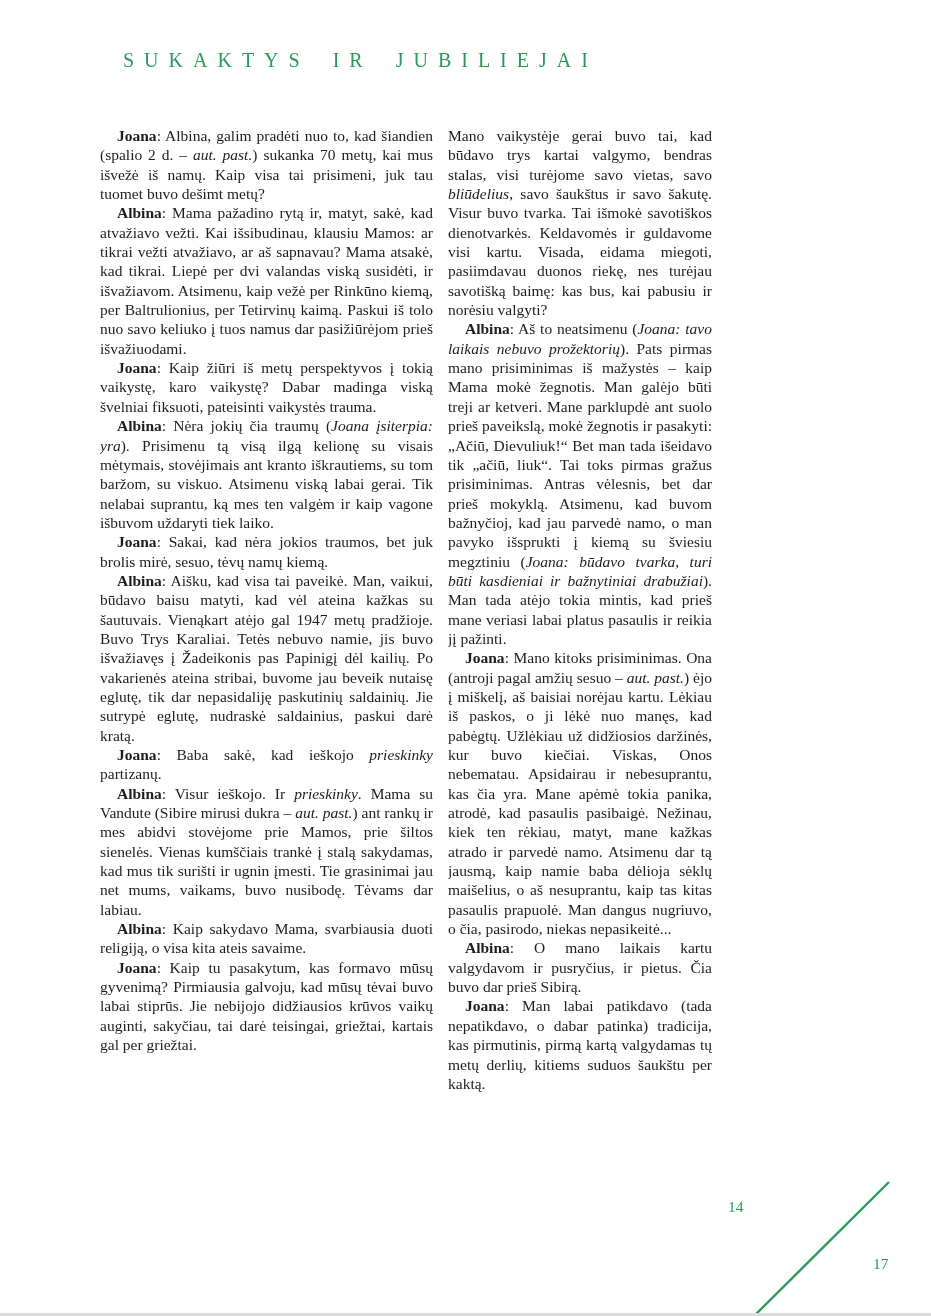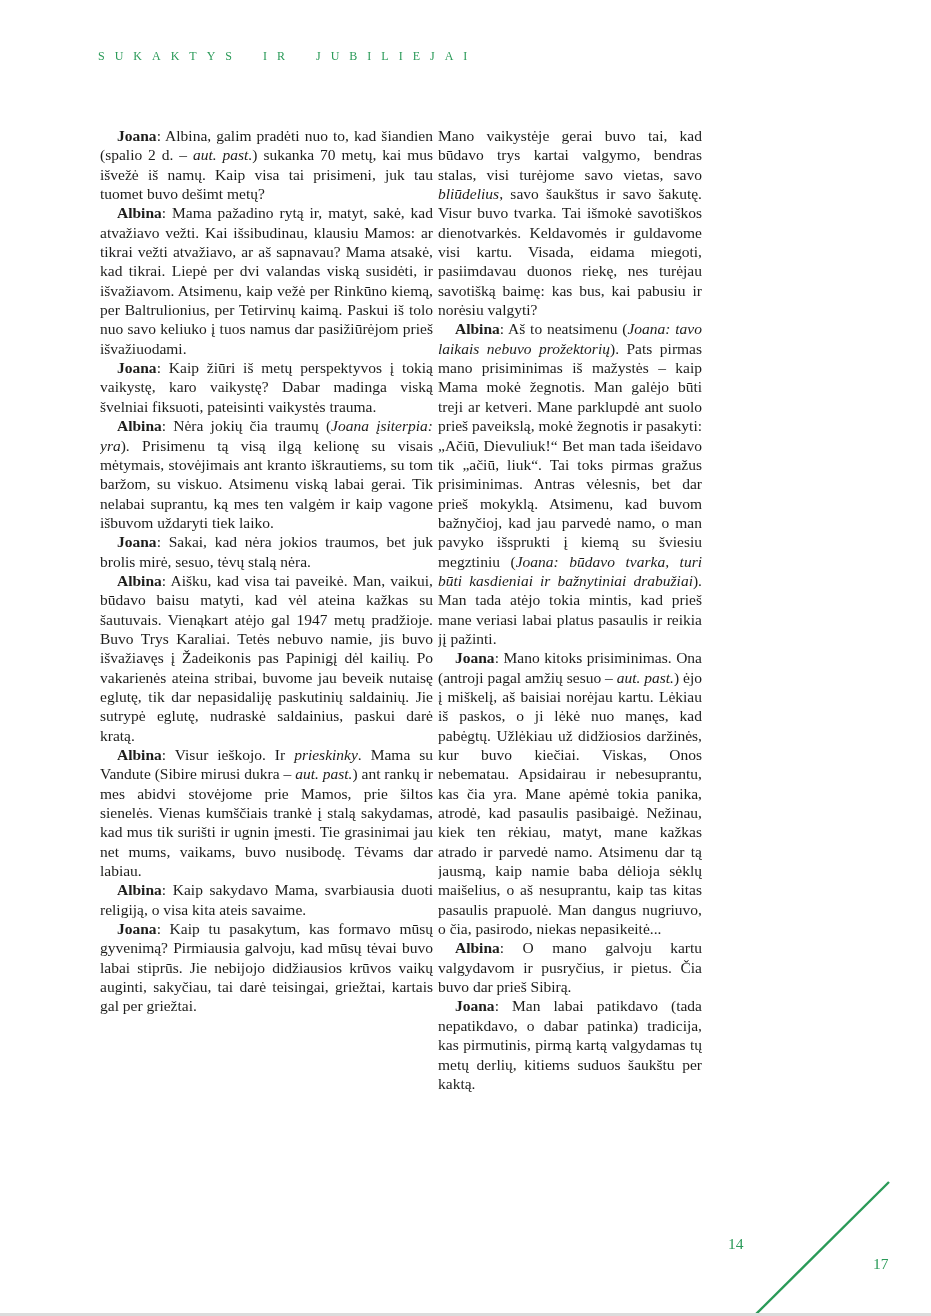--- a/index.html
+++ b/index.html
@@ -7,32 +7,32 @@
     width:931px;height:1316px;
     background:#ffffff;
     position:relative;
     overflow:hidden;
     font-family:"Liberation Serif", serif;
     color:#1d1d1b;
   }
   .page{position:absolute;inset:0;}
   .header-title{
     position:absolute;
-    left:98px;top:49px;
-    font-size:12px;
+    left:123px;top:49px;
+    font-size:20px;
     letter-spacing:10px;
     word-spacing:8px;
     color:var(--green,#2a9a58);
     white-space:nowrap;
   }
   .columns{
     position:absolute;
     left:100px;top:126px;
     display:flex;
-    gap:5px;
+    gap:15px;
     font-size:15.5px;
     line-height:19.35px;
   }
   .col{height:1068px;overflow:hidden;}
   .col-left{width:333px;}
   .col-right{width:264px;}
   .para{
     margin:0;
     text-indent:17px;
     text-align:justify;
@@ -40,21 +40,21 @@
     -webkit-hyphens:auto;
   }
   .para.noindent{text-indent:0;}
   .b{font-weight:bold;}
   .i{font-style:italic;}
   .page-number{
     position:absolute;
     color:var(--green,#2a9a58);
     font-size:15.5px;
   }
-  .page-number-left{left:728px;top:1235px;}
+  .page-number-left{left:728px;top:1198px;}
   .page-number-right{left:849px;top:1255px;margin-left:24px;}
   .deco-svg{position:absolute;left:0;top:0;pointer-events:none;}
   .bottom-edge{
     position:absolute;left:0;bottom:0;
     width:931px;height:3px;
     background:#dcdcdc;
   }
 </style>
 </head>
 <body style="color: rgb(29, 29, 27);">
@@ -62,31 +62,32 @@
 <div class="page">
 
   <div class="header-title">SUKAKTYS IR JUBILIEJAI</div>
 
   <div class="columns">
     <div class="col col-left" id="col-left">
         <p class="para"><span class="b">Joana</span><span>: Albina, galim pradėti nuo to, kad šiandien (spalio 2 d. – </span><span class="i">aut. past.</span><span>) sukanka 70 metų, kai mus išvežė iš namų. Kaip visa tai prisimeni, juk tau tuomet buvo dešimt metų?</span></p>
         <p class="para"><span class="b">Albina</span><span>: Mama pažadino rytą ir, matyt, sakė, kad atvažiavo vežti. Kai išsibudinau, klausiu Mamos: ar tikrai vežti atvažiavo, ar aš sapnavau? Mama atsakė, kad tikrai. Liepė per dvi valandas viską susidėti, ir išvažiavom. Atsimenu, kaip vežė per Rinkūno kiemą, per Baltrulionius, per Tetirvinų kaimą. Paskui iš tolo nuo savo keliuko į tuos namus dar pasižiūrėjom prieš išvažiuodami.</span></p>
         <p class="para"><span class="b">Joana</span><span>: Kaip žiūri iš metų perspektyvos į tokią vaikystę, karo vaikystę? Dabar madinga viską švelniai fiksuoti, pateisinti vaikystės trauma.</span></p>
         <p class="para"><span class="b">Albina</span><span>: Nėra jokių čia traumų (</span><span class="i">Joana įsiterpia: yra</span><span>). Prisimenu tą visą ilgą kelionę su visais mėtymais, stovėjimais ant kranto iškrautiems, su tom baržom, su viskuo. Atsimenu viską labai gerai. Tik nelabai suprantu, ką mes ten valgėm ir kaip vagone išbuvom uždaryti tiek laiko.</span></p>
-        <p class="para"><span class="b">Joana</span><span>: Sakai, kad nėra jokios traumos, bet juk brolis mirė, sesuo, tėvų stalą nėra.</span></p>
+        <p class="para"><span class="b">Joana</span><span>: Sakai, kad nėra jokios traumos, bet juk brolis mirė, sesuo, tėvų namų kiemą.</span></p>
         <p class="para"><span class="b">Albina</span><span>: Aišku, kad visa tai paveikė. Man, vaikui, būdavo baisu matyti, kad vėl ateina kažkas su šautuvais. Vienąkart atėjo gal 1947 metų pradžioje. Buvo Trys Karaliai. Tetės nebuvo namie, jis buvo išvažiavęs į Žadeikonis pas Papinigį dėl kailių. Po vakarienės ateina stribai, buvome jau beveik nutaisę eglutę, tik dar nepasidaliję paskutinių saldainių. Jie sutrypė eglutę, nudraskė saldainius, paskui darė kratą.</span></p>
+        <p class="para"><span class="b">Joana</span><span>: Baba sakė, kad ieškojo </span><span class="i">prieskinky</span><span> partizanų.</span></p>
         <p class="para"><span class="b">Albina</span><span>: Visur ieškojo. Ir </span><span class="i">prieskinky</span><span>. Mama su Vandute (Sibire mirusi dukra – </span><span class="i">aut. past.</span><span>) ant rankų ir mes abidvi stovėjome prie Mamos, prie šiltos sienelės. Vienas kumščiais trankė į stalą sakydamas, kad mus tik surišti ir ugnin įmesti. Tie grasinimai jau net mums, vaikams, buvo nusibodę. Tėvams dar labiau.</span></p>
         <p class="para"><span class="b">Albina</span><span>: Kaip sakydavo Mama, svarbiausia duoti religiją, o visa kita ateis savaime.</span></p>
         <p class="para"><span class="b">Joana</span><span>: Kaip tu pasakytum, kas formavo mūsų gyvenimą? Pirmiausia galvoju, kad mūsų tėvai buvo labai stiprūs. Jie nebijojo didžiausios krūvos vaikų auginti, sakyčiau, tai darė teisingai, griežtai, kartais gal per griežtai.</span></p>
       </div>
     <div class="col col-right" id="col-right">
         <p class="para noindent"><span>Mano vaikystėje gerai buvo tai, kad būdavo trys kartai valgymo, bendras stalas, visi turėjome savo vietas, savo </span><span class="i">bliūdelius</span><span>, savo šaukštus ir savo šakutę. Visur buvo tvarka. Tai išmokė savotiškos dienotvarkės. Keldavomės ir guldavome visi kartu. Visada, eidama miegoti, pasiimdavau duonos riekę, nes turėjau savotišką baimę: kas bus, kai pabusiu ir norėsiu valgyti?</span></p>
         <p class="para"><span class="b">Albina</span><span>: Aš to neatsimenu (</span><span class="i">Joana: tavo laikais nebuvo prožektorių</span><span>). Pats pirmas mano prisiminimas iš mažystės – kaip Mama mokė žegnotis. Man galėjo būti treji ar ketveri. Mane parklupdė ant suolo prieš paveikslą, mokė žegnotis ir pasakyti: „Ačiū, Dievuliuk!“ Bet man tada išeidavo tik „ačiū, liuk“. Tai toks pirmas gražus prisiminimas. Antras vėlesnis, bet dar prieš mokyklą. Atsimenu, kad buvom bažnyčioj, kad jau parvedė namo, o man pavyko išsprukti į kiemą su šviesiu megztiniu (</span><span class="i">Joana: būdavo tvarka, turi būti kasdieniai ir bažnytiniai drabužiai</span><span>). Man tada atėjo tokia mintis, kad prieš mane veriasi labai platus pasaulis ir reikia jį pažinti.</span></p>
         <p class="para"><span class="b">Joana</span><span>: Mano kitoks prisiminimas. Ona (antroji pagal amžių sesuo – </span><span class="i">aut. past.</span><span>) ėjo į miškelį, aš baisiai norėjau kartu. Lėkiau iš paskos, o ji lėkė nuo manęs, kad pabėgtų. Užlėkiau už didžiosios daržinės, kur buvo kiečiai. Viskas, Onos nebematau. Apsidairau ir nebesuprantu, kas čia yra. Mane apėmė tokia panika, atrodė, kad pasaulis pasibaigė. Nežinau, kiek ten rėkiau, matyt, mane kažkas atrado ir parvedė namo. Atsimenu dar tą jausmą, kaip namie baba dėlioja sėklų maišelius, o aš nesuprantu, kaip tas kitas pasaulis prapuolė. Man dangus nugriuvo, o čia, pasirodo, niekas nepasikeitė...</span></p>
-        <p class="para"><span class="b">Albina</span><span>: O mano galvoju kartu valgydavom ir pusryčius, ir pietus. Čia buvo dar prieš Sibirą.</span></p>
+        <p class="para"><span class="b">Albina</span><span>: O mano laikais kartu valgydavom ir pusryčius, ir pietus. Čia buvo dar prieš Sibirą.</span></p>
         <p class="para"><span class="b">Joana</span><span>: Man labai patikdavo (tada nepatikdavo, o dabar patinka) tradicija, kas pirmutinis, pirmą kartą valgydamas tų metų derlių, kitiems suduos šaukštu per kaktą.</span></p>
       </div>
   </div>
 
   <span class="page-number page-number-left">14</span>
 
   <span class="page-number page-number-right">17</span>
 
   <svg class="deco-svg" width="931" height="1316" viewBox="0 0 931 1316">
     <line x1="751" y1="1319" x2="889" y2="1182" stroke="#2a9a58" stroke-width="2.4"></line>

